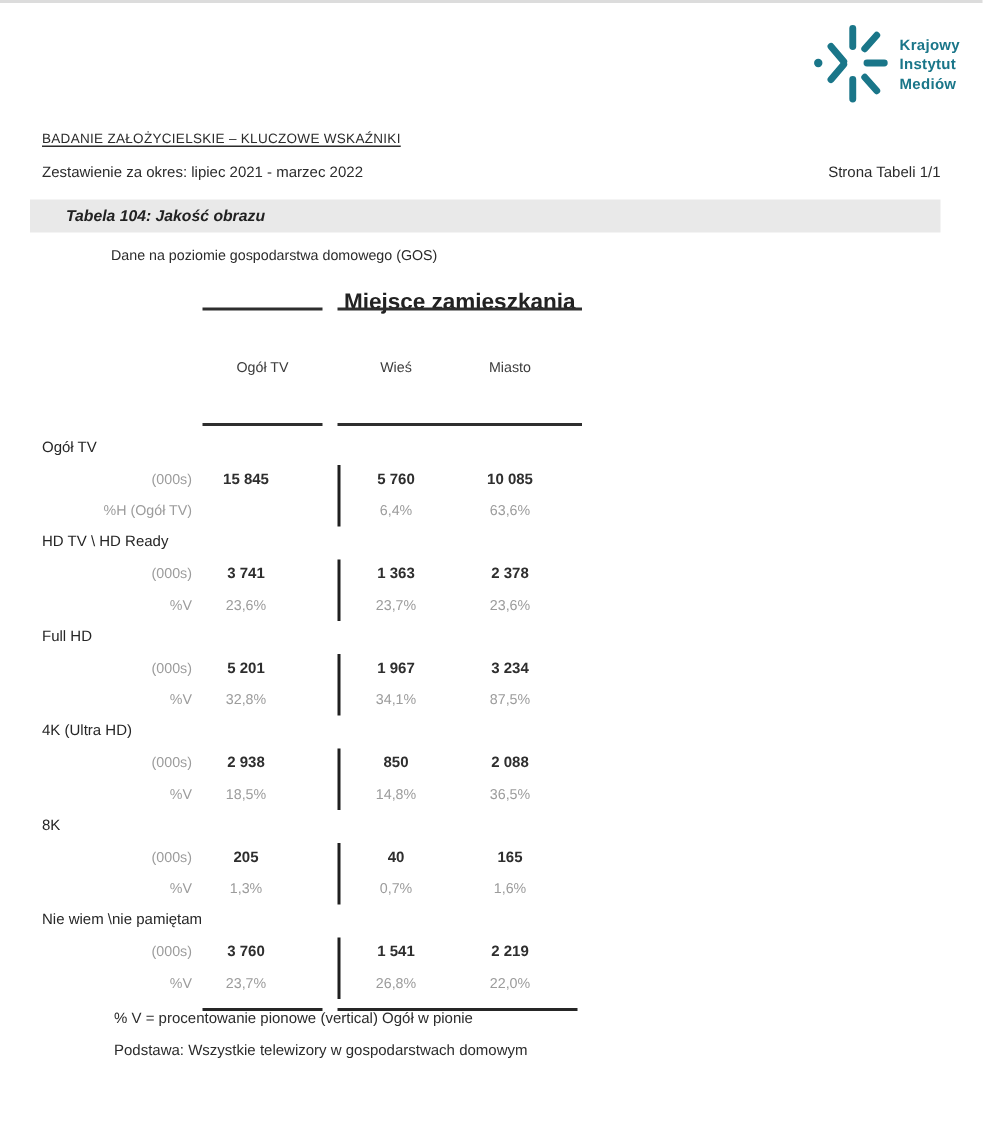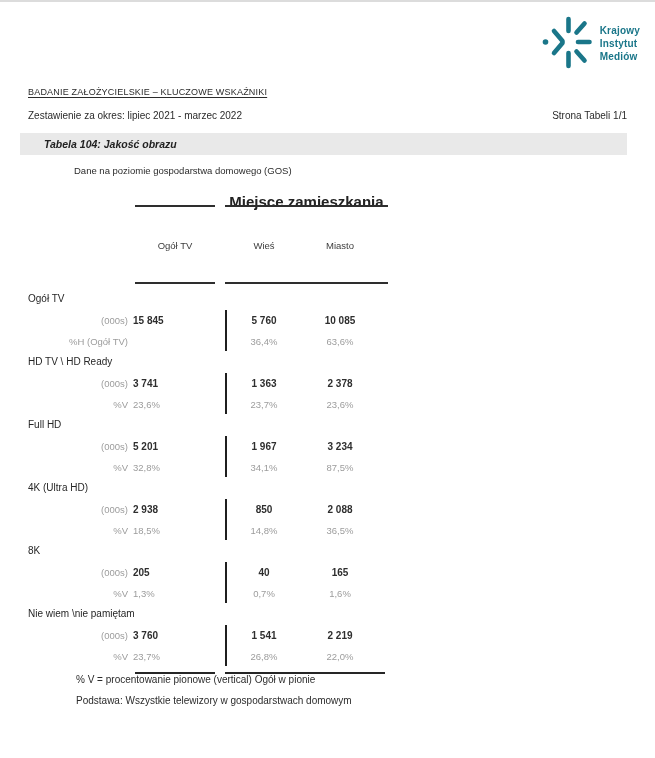--- a/index.html
+++ b/index.html
@@ -38,21 +38,21 @@
   .rule.thick { height:2px; background:#262626; }
   .col-head { position:absolute; font-size:9.5px; color:#3c3c3c; text-align:center; }
 
   
   .tbody { position:absolute; left:0; top:289px; width:655px; }
   .section { position:relative; height:63px; }
   .sec-label { height:20px; line-height:20px; padding-left:28px; font-size:10px; color:#262626; }
   .drow { position:relative; height:21.5px;padding-left:45px; }
   .drow span { position:absolute; top:50%; transform:translateY(-50%); }
   .rl { left:0; width:128px; text-align:right; color:#9c9c9c; font-size:9.5px; }
-  .v1 { left:133px; width:84px; }
+  .v1 { left:122px; width:84px; text-align:center; }
   .v2 { left:226px; width:76px; text-align:center; }
   .v3 { left:302px; width:76px; text-align:center; }
   .drow.abs .v1, .drow.abs .v2, .drow.abs .v3 { font-weight:bold; font-size:10px; color:#2e2e2e; }
   .drow.pct .v1, .drow.pct .v2, .drow.pct .v3 { font-size:9.5px; color:#9c9c9c; }
   .vbar { position:absolute; left:225px; top:21px; width:1.5px; height:41px; background:#1f1f1f; }
 
   
   .footer-line { position:absolute; left:28px; font-size:10px; color:#2b2b2b;padding-left:48px; }
 </style>
 </head>
@@ -105,21 +105,21 @@
     <div class="sec-label">Ogół TV</div>
     <div class="drow abs">
       <span class="rl">(000s)</span>
       <span class="v1">15 845</span>
       <span class="v2">5 760</span>
       <span class="v3">10 085</span>
     </div>
     <div class="drow pct">
       <span class="rl">%H (Ogół TV)</span>
       <span class="v1"></span>
-      <span class="v2">36,4%</span>
+      <span class="v2">6,4%</span>
       <span class="v3">63,6%</span>
     </div>
     <div class="vbar"></div>
   </div>
 
   <div class="section">
     <div class="sec-label">HD TV \ HD Ready</div>
     <div class="drow abs">
       <span class="rl">(000s)</span>
       <span class="v1">3 741</span>

